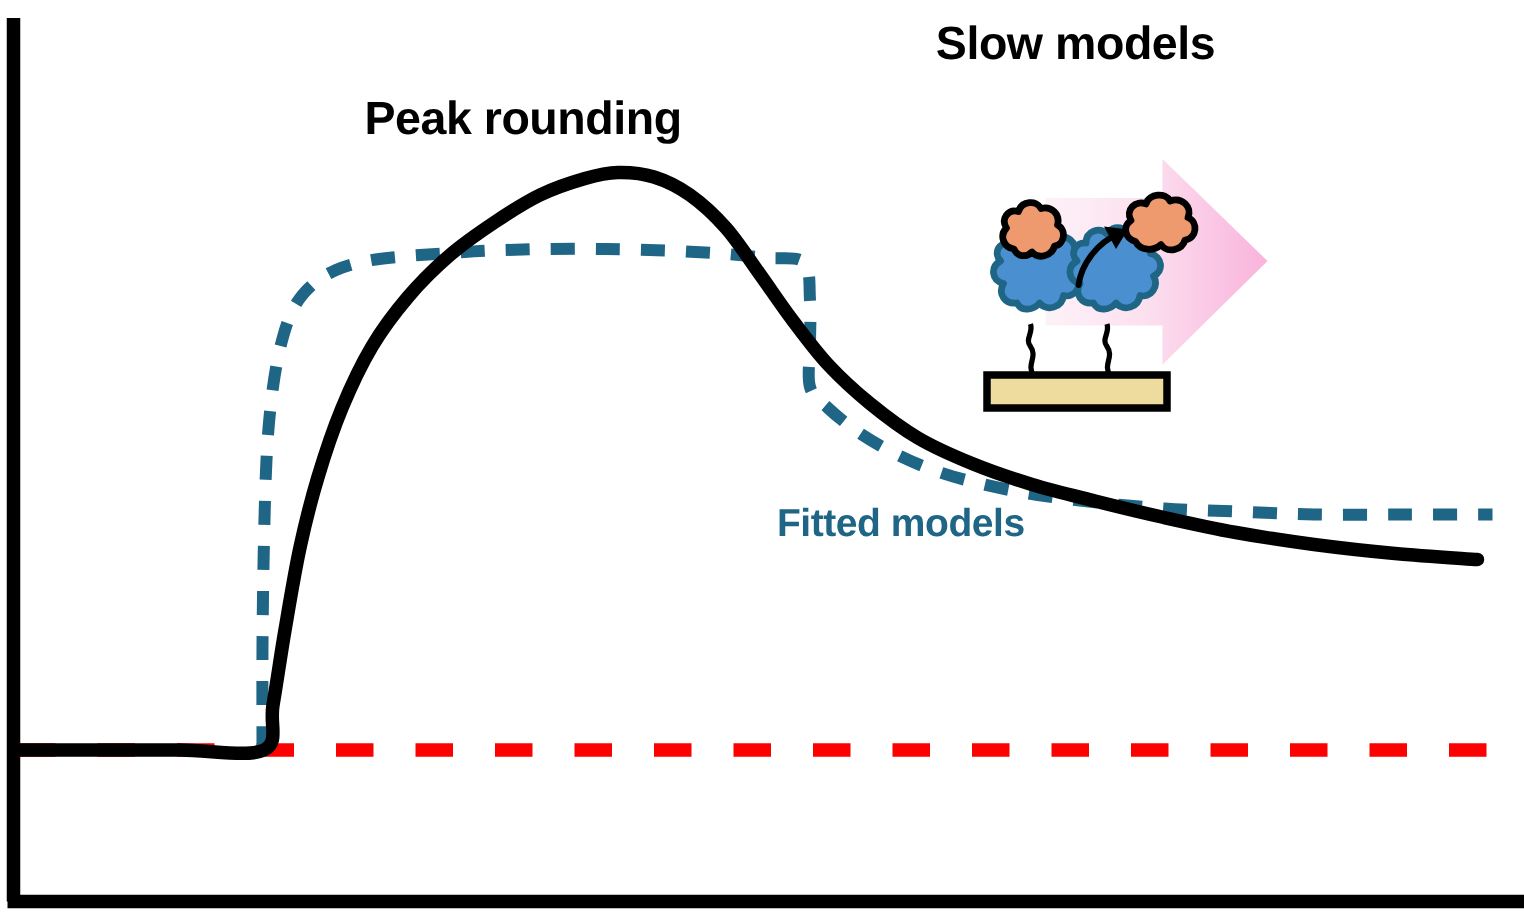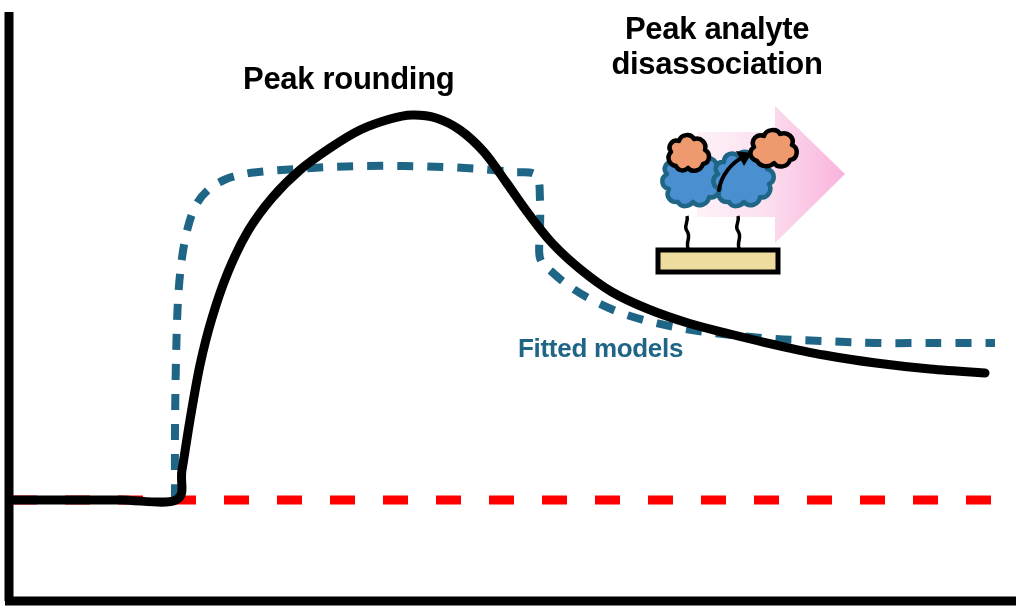--- a/index.html
+++ b/index.html
@@ -108,17 +108,17 @@
                C 799 148 798 159 790 160 C 788 167 778 169 774 163
                C 769 168 760 167 757 161 Z" fill="#EE9A6E" stroke="#000000" stroke-width="4.5" stroke-linejoin="round"></path>
 
       <path d="M 719 190 C 721 176 731 162 747 155" fill="none" stroke="#000000" stroke-width="4" stroke-linecap="round"></path>
       <path d="M 736 151 L 752 153 L 744 166 Z" fill="#000000"></path>
     </g>
   </svg>
 
   <div class="label" id="peak-rounding-label">Peak rounding</div>
 
-  <div class="label" id="slow-analyte-label"><span>Peak analyte</span><br><span>disassociation</span></div>
+  <div class="label" id="slow-analyte-label"><span>Slow models</span><br></div>
 
   <div class="label" id="fitted-models-label">Fitted models</div>
 
 </div>
 
 </body></html>

